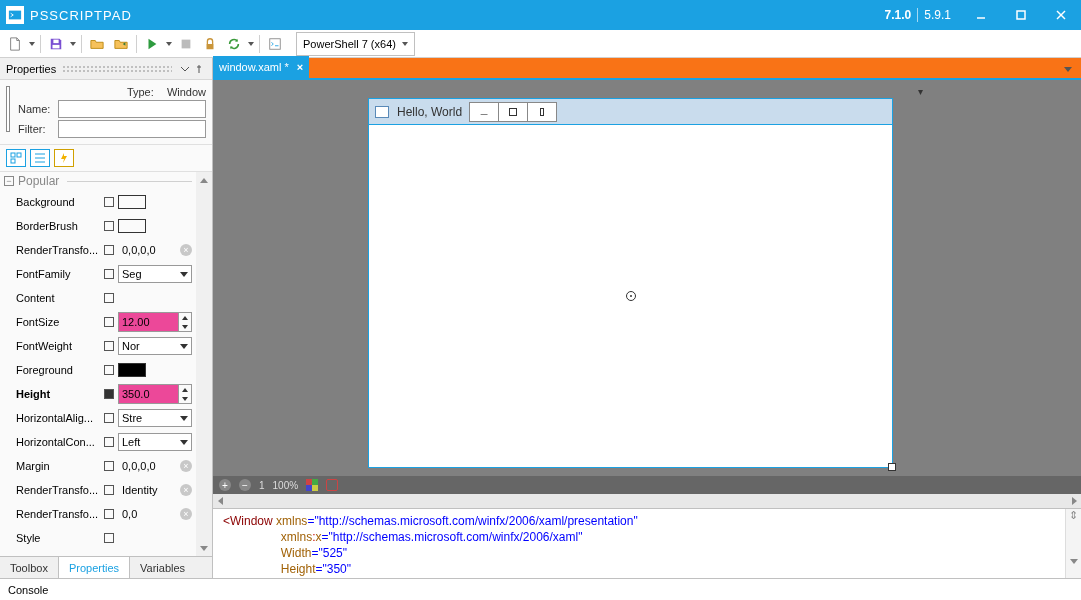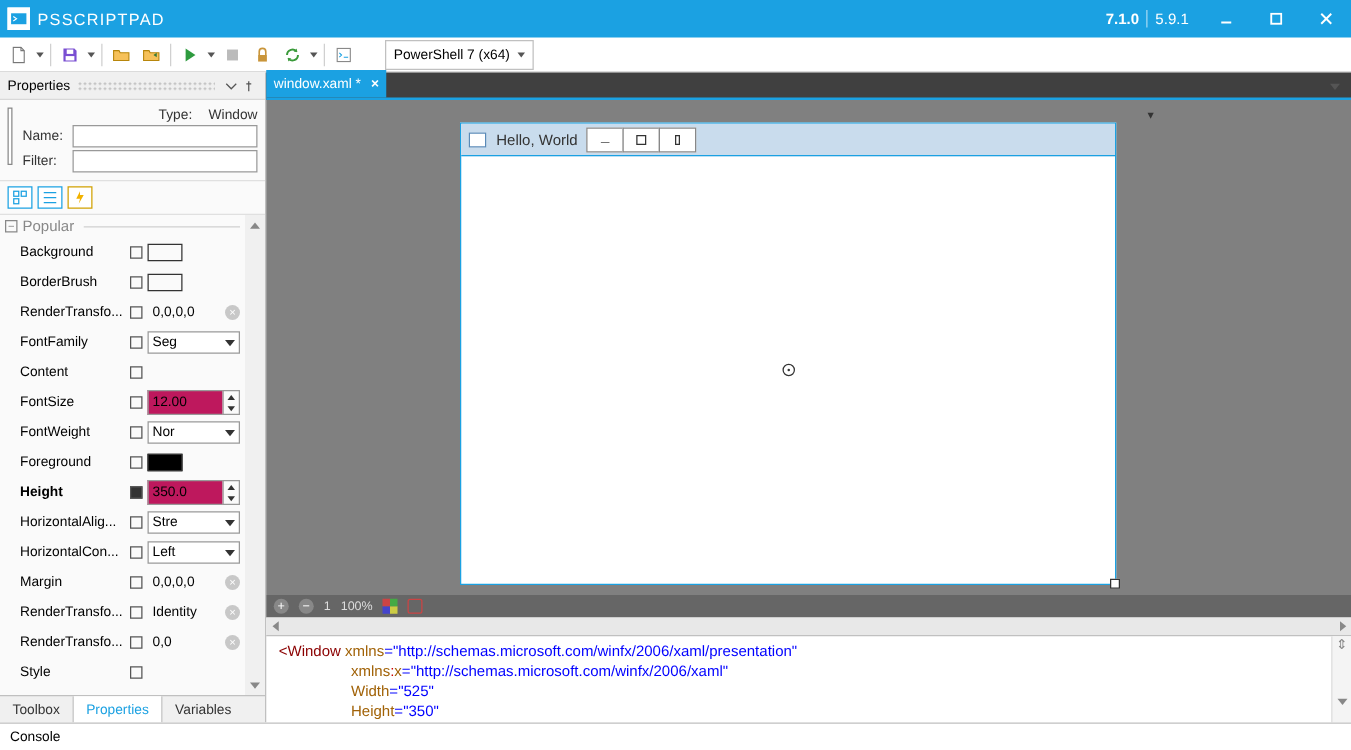--- a/index.html
+++ b/index.html
@@ -14,21 +14,21 @@
 .title-versions .sep{width:1px;height:14px;background:rgba(255,255,255,.6);}
 .win-btn { width: 40px; height: 30px; display:flex;align-items:center;justify-content:center;cursor:pointer; }
 .win-btn svg { stroke:#fff; fill:none; }
 
 .toolbar { height: 28px; border-bottom: 1px solid #d0d0d0; display:flex; align-items:center; padding:0 4px; gap:2px; }
 .tool { width:22px;height:22px;display:flex;align-items:center;justify-content:center;cursor:pointer; border-radius:2px;}
 .tool svg{width:14px;height:14px;}
 .tool-sep{width:1px;height:18px;background:#d0d0d0;margin:0 2px;}
 .drop-arrow{width:8px;height:22px;display:flex;align-items:center;justify-content:center;}
 .drop-arrow::after{content:"";border-left:3px solid transparent;border-right:3px solid transparent;border-top:4px solid #555;}
-.ps-selector{height:24px;border:1px solid #c0c0c0;display:flex;align-items:center;padding:0 6px;font-size:11px;cursor:pointer;margin-left:20px;}
+.ps-selector{height:24px;border:1px solid #c0c0c0;display:flex;align-items:center;padding:0 6px;font-size:11px;cursor:pointer;margin-left:8px;}
 .ps-selector::after{content:"";margin-left:6px;border-left:3px solid transparent;border-right:3px solid transparent;border-top:4px solid #555;}
 
 .main { flex:1; display:flex; min-height:0; }
 
 .left-panel { width:213px; border-right: 1px solid #c0c0c0; display:flex; flex-direction:column; background:#fafafa; }
 .panel-header { height:22px; display:flex; align-items:center; padding:0 6px; background:#f0f0f0; font-size:11px; border-bottom:1px solid #d8d8d8;}
 .panel-header .dots { flex:1; margin:0 6px; height:8px; background-image:radial-gradient(#c0c0c0 1px, transparent 1px); background-size:4px 4px; }
 .pin-icon,.dd-icon{width:14px;height:14px;display:flex;align-items:center;justify-content:center;cursor:pointer;}
 .pin-icon svg, .dd-icon svg{width:10px;height:10px;stroke:#555;fill:none;}
 
@@ -56,40 +56,40 @@
 .prop-row .pname.bold{font-weight:bold;}
 .marker{width:10px;height:10px;border:1px solid #555;cursor:pointer;}
 .marker.fill{background:#333;}
 .pval{flex:1;display:flex;align-items:center;}
 .swatch{width:28px;height:14px;border:1px solid #333;}
 .swatch.black{background:#000;}
 .combo{flex:1;height:18px;border:1px solid #999;display:flex;align-items:center;padding:0 3px;font-size:11px;justify-content:space-between;background:#fff;}
 .combo::after{content:"";border-left:4px solid transparent;border-right:4px solid transparent;border-top:5px solid #333;}
 .txt{flex:1;height:18px;border:1px solid transparent;padding:0 3px;font-size:11px;display:flex;align-items:center;}
 .spin-wrap{flex:1;display:flex;height:20px;}
-.spin-wrap .num{flex:1;border:1px solid #999;border-right:none;padding:0 3px;font-size:11px;display:flex;align-items:center;background:#be185d;}
+.spin-wrap .num{flex:1;border:1px solid #999;border-right:none;padding:0 3px;font-size:11px;display:flex;align-items:center;background:#ec4899;}
 .spinners{width:14px;display:flex;flex-direction:column;border:1px solid #999;}
 .spinners div{flex:1;display:flex;align-items:center;justify-content:center;cursor:pointer;}
 .spinners div::before{content:"";border-left:3px solid transparent;border-right:3px solid transparent;}
 .spinners .up::before{border-bottom:4px solid #333;}
 .spinners .dn::before{border-top:4px solid #333;}
 .reset{width:12px;height:12px;border-radius:50%;background:#c8c8c8;color:#fff;font-size:9px;display:flex;align-items:center;justify-content:center;margin-left:2px;cursor:pointer;}
 .vscroll{width:16px;background:#f0f0f0;display:flex;flex-direction:column;}
 .vscroll .arr{height:16px;display:flex;align-items:center;justify-content:center;cursor:pointer;}
 .vscroll .arr::before{content:"";border-left:4px solid transparent;border-right:4px solid transparent;}
 .vscroll .arr.up::before{border-bottom:5px solid #888;}
 .vscroll .arr.dn::before{border-top:5px solid #888;}
 .vscroll .track{flex:1;}
 
 .bottom-tabs{height:22px;border-top:1px solid #c0c0c0;display:flex;align-items:stretch;background:#f0f0f0;}
 .btab{padding:0 10px;font-size:11px;display:flex;align-items:center;cursor:pointer;color:#333;}
 .btab.active{background:#fff;color:#1ba1e2;border-left:1px solid #c0c0c0;border-right:1px solid #c0c0c0;}
 
 .right-panel{flex:1;display:flex;flex-direction:column;min-width:0;}
-.doc-tabs{height:22px;background:#404040;border-bottom:2px solid #1ba1e2;display:flex;align-items:flex-end;}
+.doc-tabs{height:22px;background:#f97316;border-bottom:2px solid #1ba1e2;display:flex;align-items:flex-end;}
 .doc-tab{height:22px;background:#1ba1e2;color:#fff;display:flex;align-items:center;padding:0 6px;font-size:11px;gap:8px;cursor:pointer;}
 .doc-tab .x{cursor:pointer;font-weight:bold;}
 .tabs-spacer{flex:1;}
 .tabs-chev{width:18px;height:18px;display:flex;align-items:center;justify-content:center;cursor:pointer;margin-right:4px;}
 .tabs-chev::after{content:"";border-left:4px solid transparent;border-right:4px solid transparent;border-top:5px solid #555;}
 
 .designer{flex:1;background:#808080;position:relative;overflow:hidden;}
 .ruler-mark{position:absolute;top:4px;right:158px;color:#333;}
 .ruler-mark::after{content:"▾";font-size:10px;}
 .canvas{position:absolute;top:18px;left:155px;width:525px;height:370px;border:1px solid #1ba1e2;background:#fff;}

